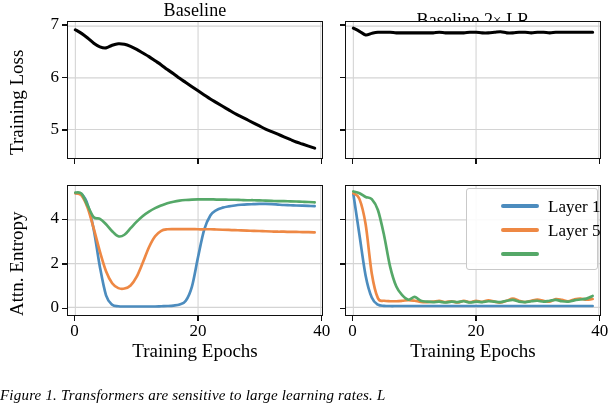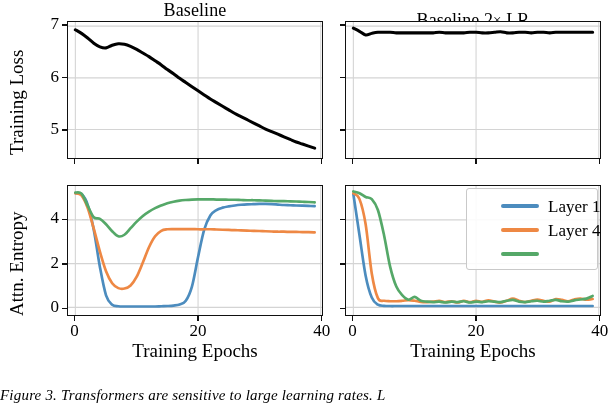--- a/index.html
+++ b/index.html
@@ -145,28 +145,28 @@
       </svg>
   </div>
 
   <div id="legend" style="border-color: rgb(201, 201, 201); padding-left: 32px;">
     <div class="legend-row">
       <span class="legend-swatch" id="sw0" style="background: rgb(76, 140, 190);"></span>
       <span class="legend-label">Layer 1</span>
     </div>
     <div class="legend-row">
       <span class="legend-swatch" id="sw1" style="background: rgb(238, 136, 68);"></span>
-      <span class="legend-label">Layer 4</span>
+      <span class="legend-label">Layer 5</span>
     </div>
     <div class="legend-row">
       <span class="legend-swatch" id="sw2" style="background: rgb(85, 168, 104);"></span>
     </div>
   </div>
 
-  <div id="caption">Figure 3.  Transformers are sensitive to large learning rates. L</div>
+  <div id="caption">Figure 1.  Transformers are sensitive to large learning rates. L</div>
 
 <div style="position: absolute; left: 62px; top: 129.441px; width: 5px; height: 1.4px; background: rgb(17, 17, 17);"></div>
     <div style="position: absolute; left: 62px; top: 76.9692px; width: 5px; height: 1.4px; background: rgb(17, 17, 17);"></div>
     <div style="position: absolute; left: 62px; top: 24.4977px; width: 5px; height: 1.4px; background: rgb(17, 17, 17);"></div>
     <div style="position: absolute; left: 73.7203px; top: 159px; width: 1.4px; height: 5px; background: rgb(17, 17, 17);"></div>
     <div style="position: absolute; left: 197.392px; top: 159px; width: 1.4px; height: 5px; background: rgb(17, 17, 17);"></div>
     <div style="position: absolute; left: 321.063px; top: 159px; width: 1.4px; height: 5px; background: rgb(17, 17, 17);"></div>
     <div style="position: absolute; left: 340px; top: 129.441px; width: 5px; height: 1.4px; background: rgb(17, 17, 17);"></div>
     <div style="position: absolute; left: 340px; top: 76.9692px; width: 5px; height: 1.4px; background: rgb(17, 17, 17);"></div>
     <div style="position: absolute; left: 340px; top: 24.4977px; width: 5px; height: 1.4px; background: rgb(17, 17, 17);"></div>

